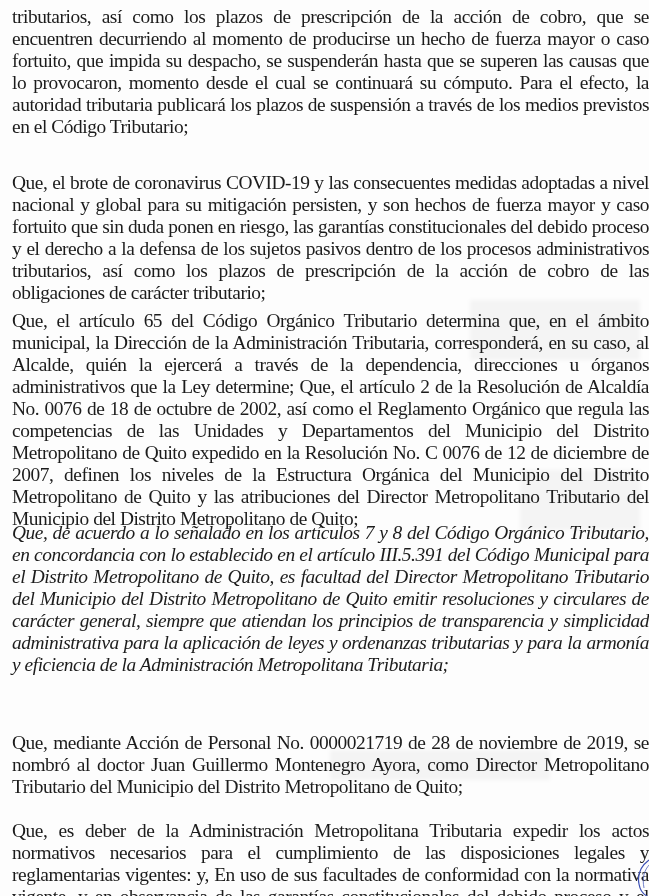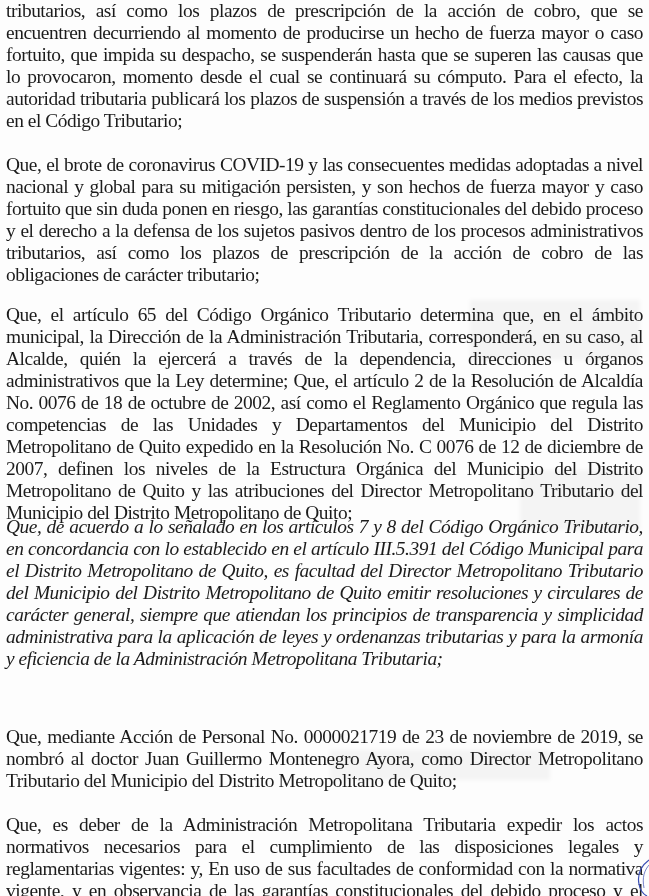--- a/index.html
+++ b/index.html
@@ -21,29 +21,29 @@
       width: 637px;
       font-family: "Liberation Serif", serif;
       color: #1c1c1c;
       font-size: 19.4px;
       line-height: 22px;
     }
     .para {
       position: absolute;
       left: 0;
       width: 637px;
-      margin: 0;
+      margin: 6px;
       text-align: justify;
       text-align-last: left;
       letter-spacing: -0.45px;
       word-spacing: 0px;
       transform-origin: 0 0;
     }
     #p1 { top: 0px; }
-    #p2 { top: 154px; }
+    #p2 { top: 166px; }
     #p3 { top: 304px; }
     #p4 { top: 516px; font-style: italic; }
     #p5 { top: 726px; }
     #p6 { top: 814px; }
 
     
     .bleed {
       position: absolute;
       background: rgba(0,0,0,0.035);
       filter: blur(2px);
@@ -62,20 +62,20 @@
 
 <div class="bleed" style="left:470px;top:300px;width:170px;height:60px;"></div>
 <div class="bleed" style="left:520px;top:470px;width:120px;height:60px;"></div>
 <div class="bleed" style="left:330px;top:750px;width:220px;height:30px;"></div>
 
 <div class="page">
   <p class="para" id="p1">tributarios, así como los plazos de prescripción de la acción de cobro, que se encuentren decurriendo al momento de producirse un hecho de fuerza mayor o caso fortuito, que impida su despacho, se suspenderán hasta que se superen las causas que lo provocaron, momento desde el cual se continuará su cómputo. Para el efecto, la autoridad tributaria publicará los plazos de suspensión a través de los medios previstos en el Código Tributario;</p>
   <p class="para" id="p2">Que, el brote de coronavirus COVID-19 y las consecuentes medidas adoptadas a nivel nacional y global para su mitigación persisten, y son hechos de fuerza mayor y caso fortuito que sin duda ponen en riesgo, las garantías constitucionales del debido proceso y el derecho a la defensa de los sujetos pasivos dentro de los procesos administrativos tributarios, así como los plazos de prescripción de la acción de cobro de las obligaciones de carácter tributario;</p>
   <p class="para" id="p3">Que, el artículo 65 del Código Orgánico Tributario determina que, en el ámbito municipal, la Dirección de la Administración Tributaria, corresponderá, en su caso, al Alcalde, quién la ejercerá a través de la dependencia, direcciones u órganos administrativos que la Ley determine; Que, el artículo 2 de la Resolución de Alcaldía No. 0076 de 18 de octubre de 2002, así como el Reglamento Orgánico que regula las competencias de las Unidades y Departamentos del Municipio del Distrito Metropolitano de Quito expedido en la Resolución No. C 0076 de 12 de diciembre de 2007, definen los niveles de la Estructura Orgánica del Municipio del Distrito Metropolitano de Quito y las atribuciones del Director Metropolitano Tributario del Municipio del Distrito Metropolitano de Quito;</p>
   <p class="para" id="p4">Que, de acuerdo a lo señalado en los artículos 7 y 8 del Código Orgánico Tributario, en concordancia con lo establecido en el artículo III.5.391 del Código Municipal para el Distrito Metropolitano de Quito, es facultad del Director Metropolitano Tributario del Municipio del Distrito Metropolitano de Quito emitir resoluciones y circulares de carácter general, siempre que atiendan los principios de transparencia y simplicidad administrativa para la aplicación de leyes y ordenanzas tributarias y para la armonía y eficiencia de la Administración Metropolitana Tributaria;</p>
-  <p class="para" id="p5">Que, mediante Acción de Personal No. 0000021719 de 23 de noviembre de 2019, se nombró al doctor Juan Guillermo Montenegro Ayora, como Director Metropolitano Tributario del Municipio del Distrito Metropolitano de Quito;</p>
+  <p class="para" id="p5">Que, mediante Acción de Personal No. 0000021719 de 28 de noviembre de 2019, se nombró al doctor Juan Guillermo Montenegro Ayora, como Director Metropolitano Tributario del Municipio del Distrito Metropolitano de Quito;</p>
   <p class="para" id="p6">Que, es deber de la Administración Metropolitana Tributaria expedir los actos normativos necesarios para el cumplimiento de las disposiciones legales y reglamentarias vigentes: y, En uso de sus facultades de conformidad con la normativa vigente, y en observancia de las garantías constitucionales del debido proceso y el derecho a la defensa; y, al amparo</p>
 </div>
 
 <svg class="scribble" viewBox="0 0 20 40">
   <path d="M18 2 C 10 8, 6 16, 8 26 C 9 32, 12 36, 16 38" fill="none" stroke="#3a4fb5" stroke-width="1.2"></path>
   <path d="M19 6 C 13 12, 11 20, 13 30" fill="none" stroke="#3a4fb5" stroke-width="0.9" opacity="0.8"></path>
 </svg>
 
 </body></html>

